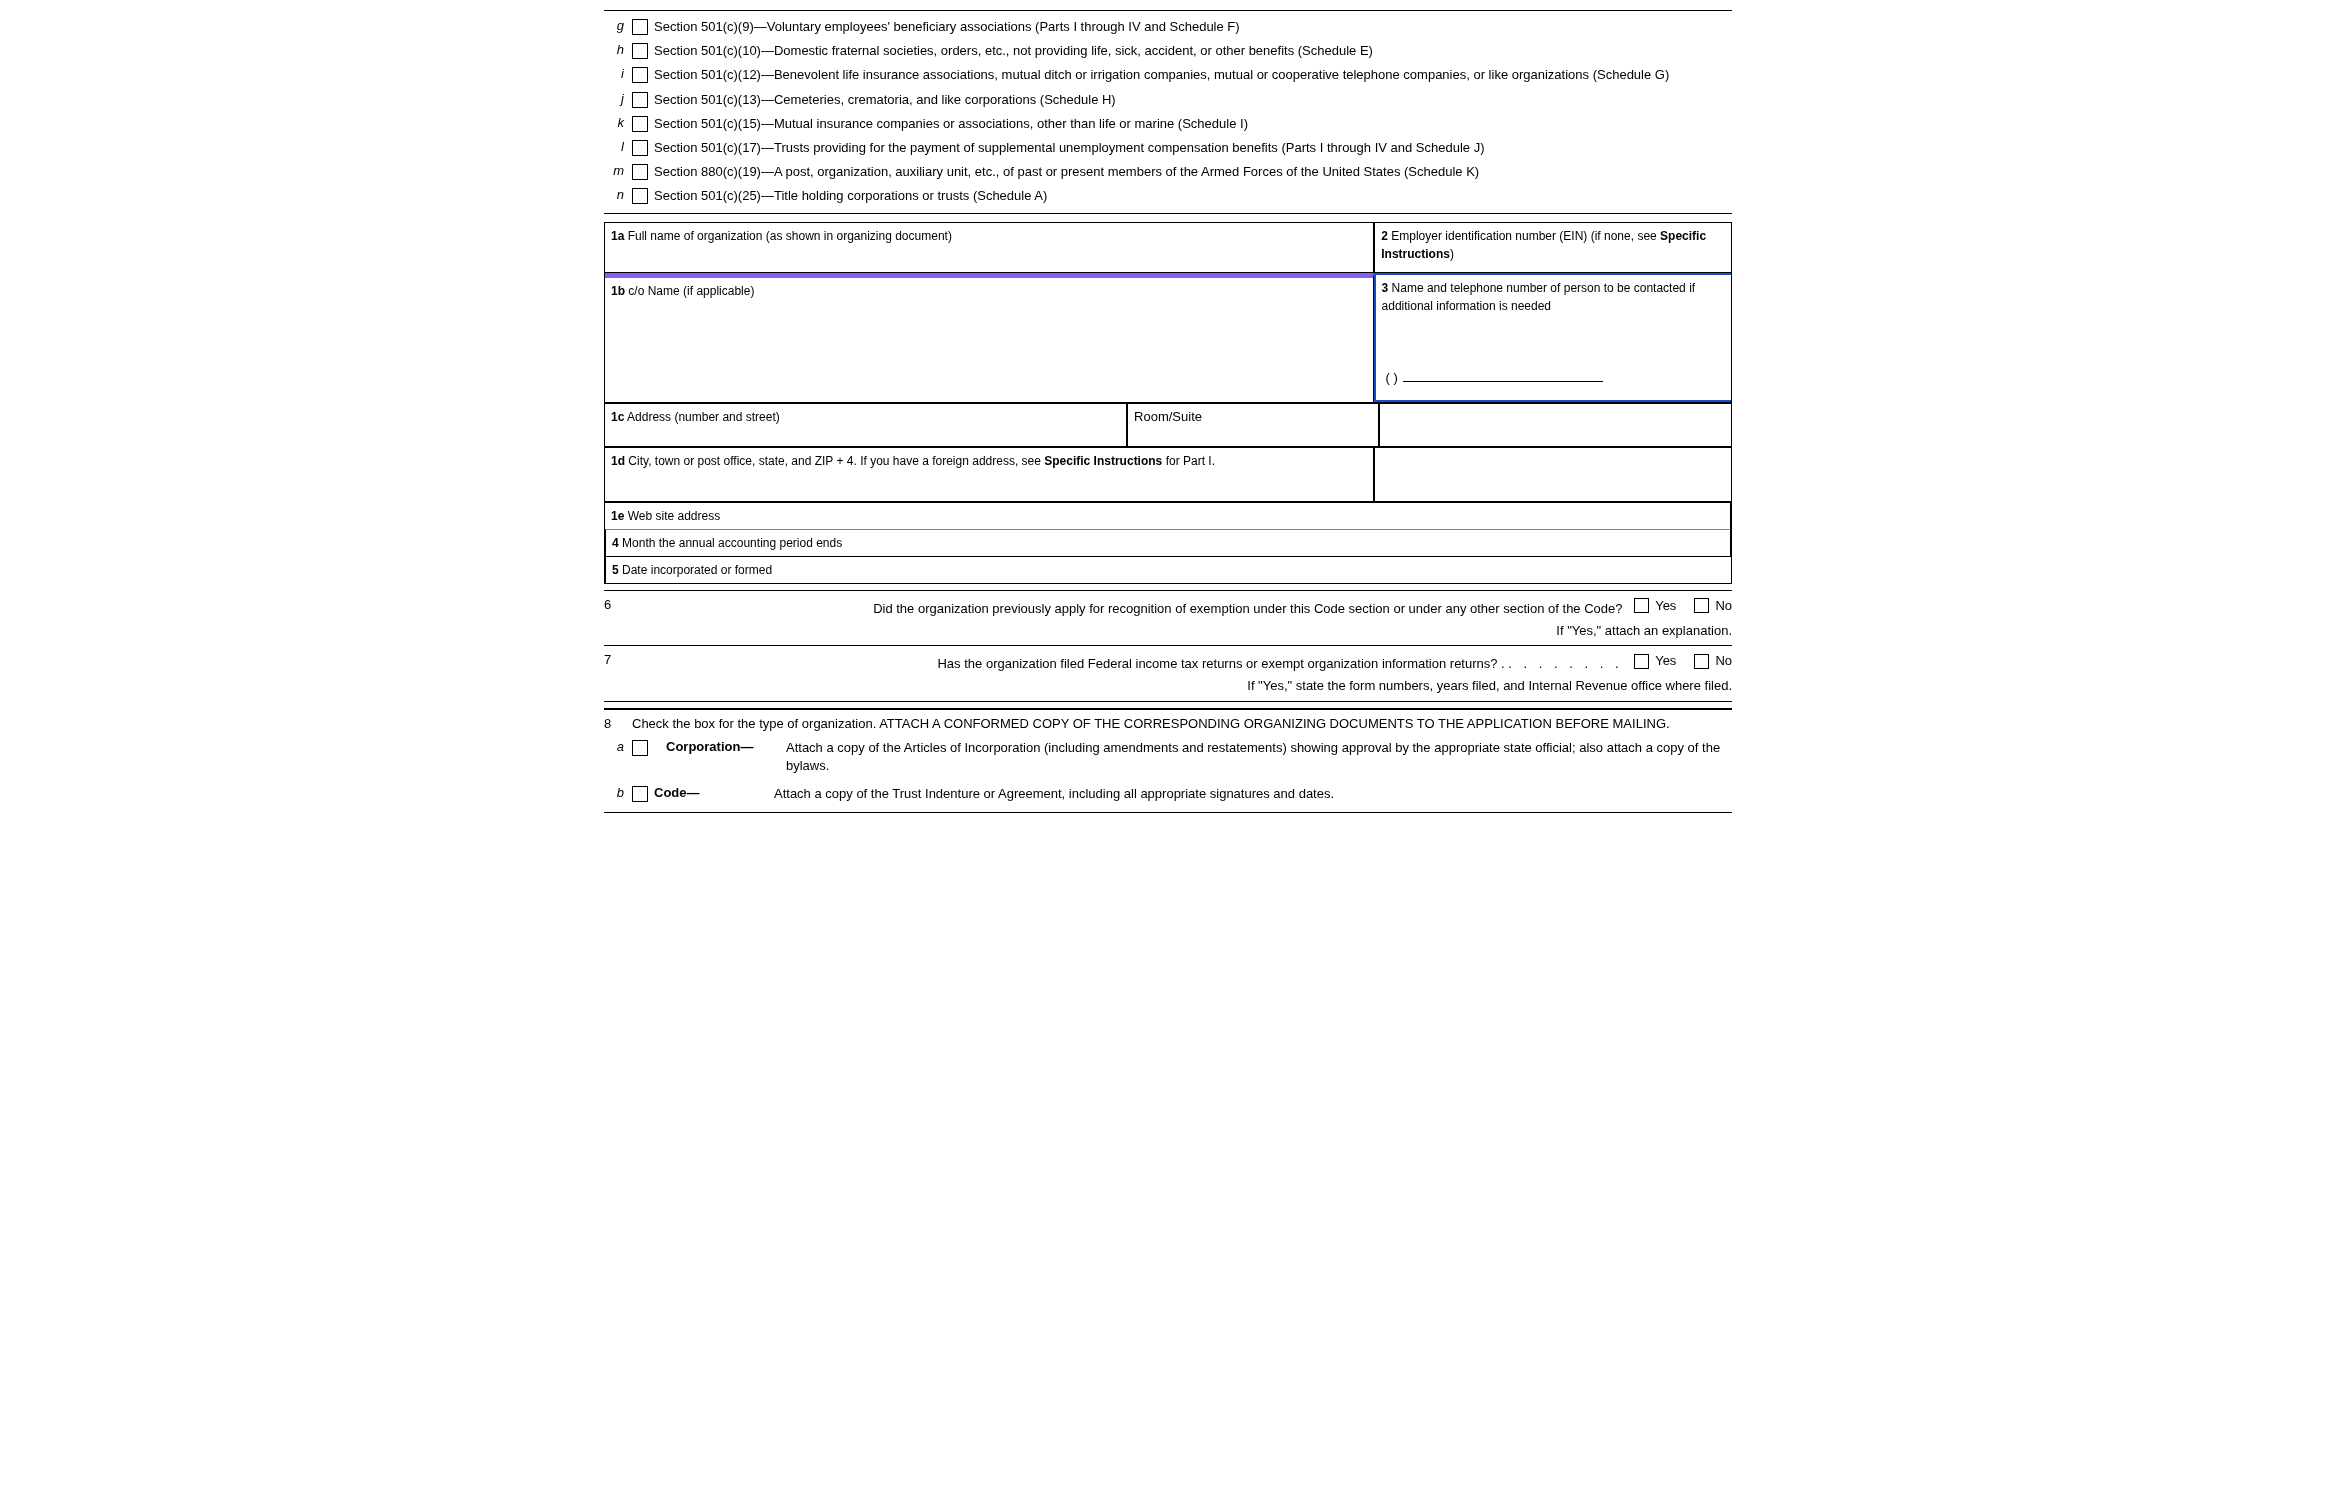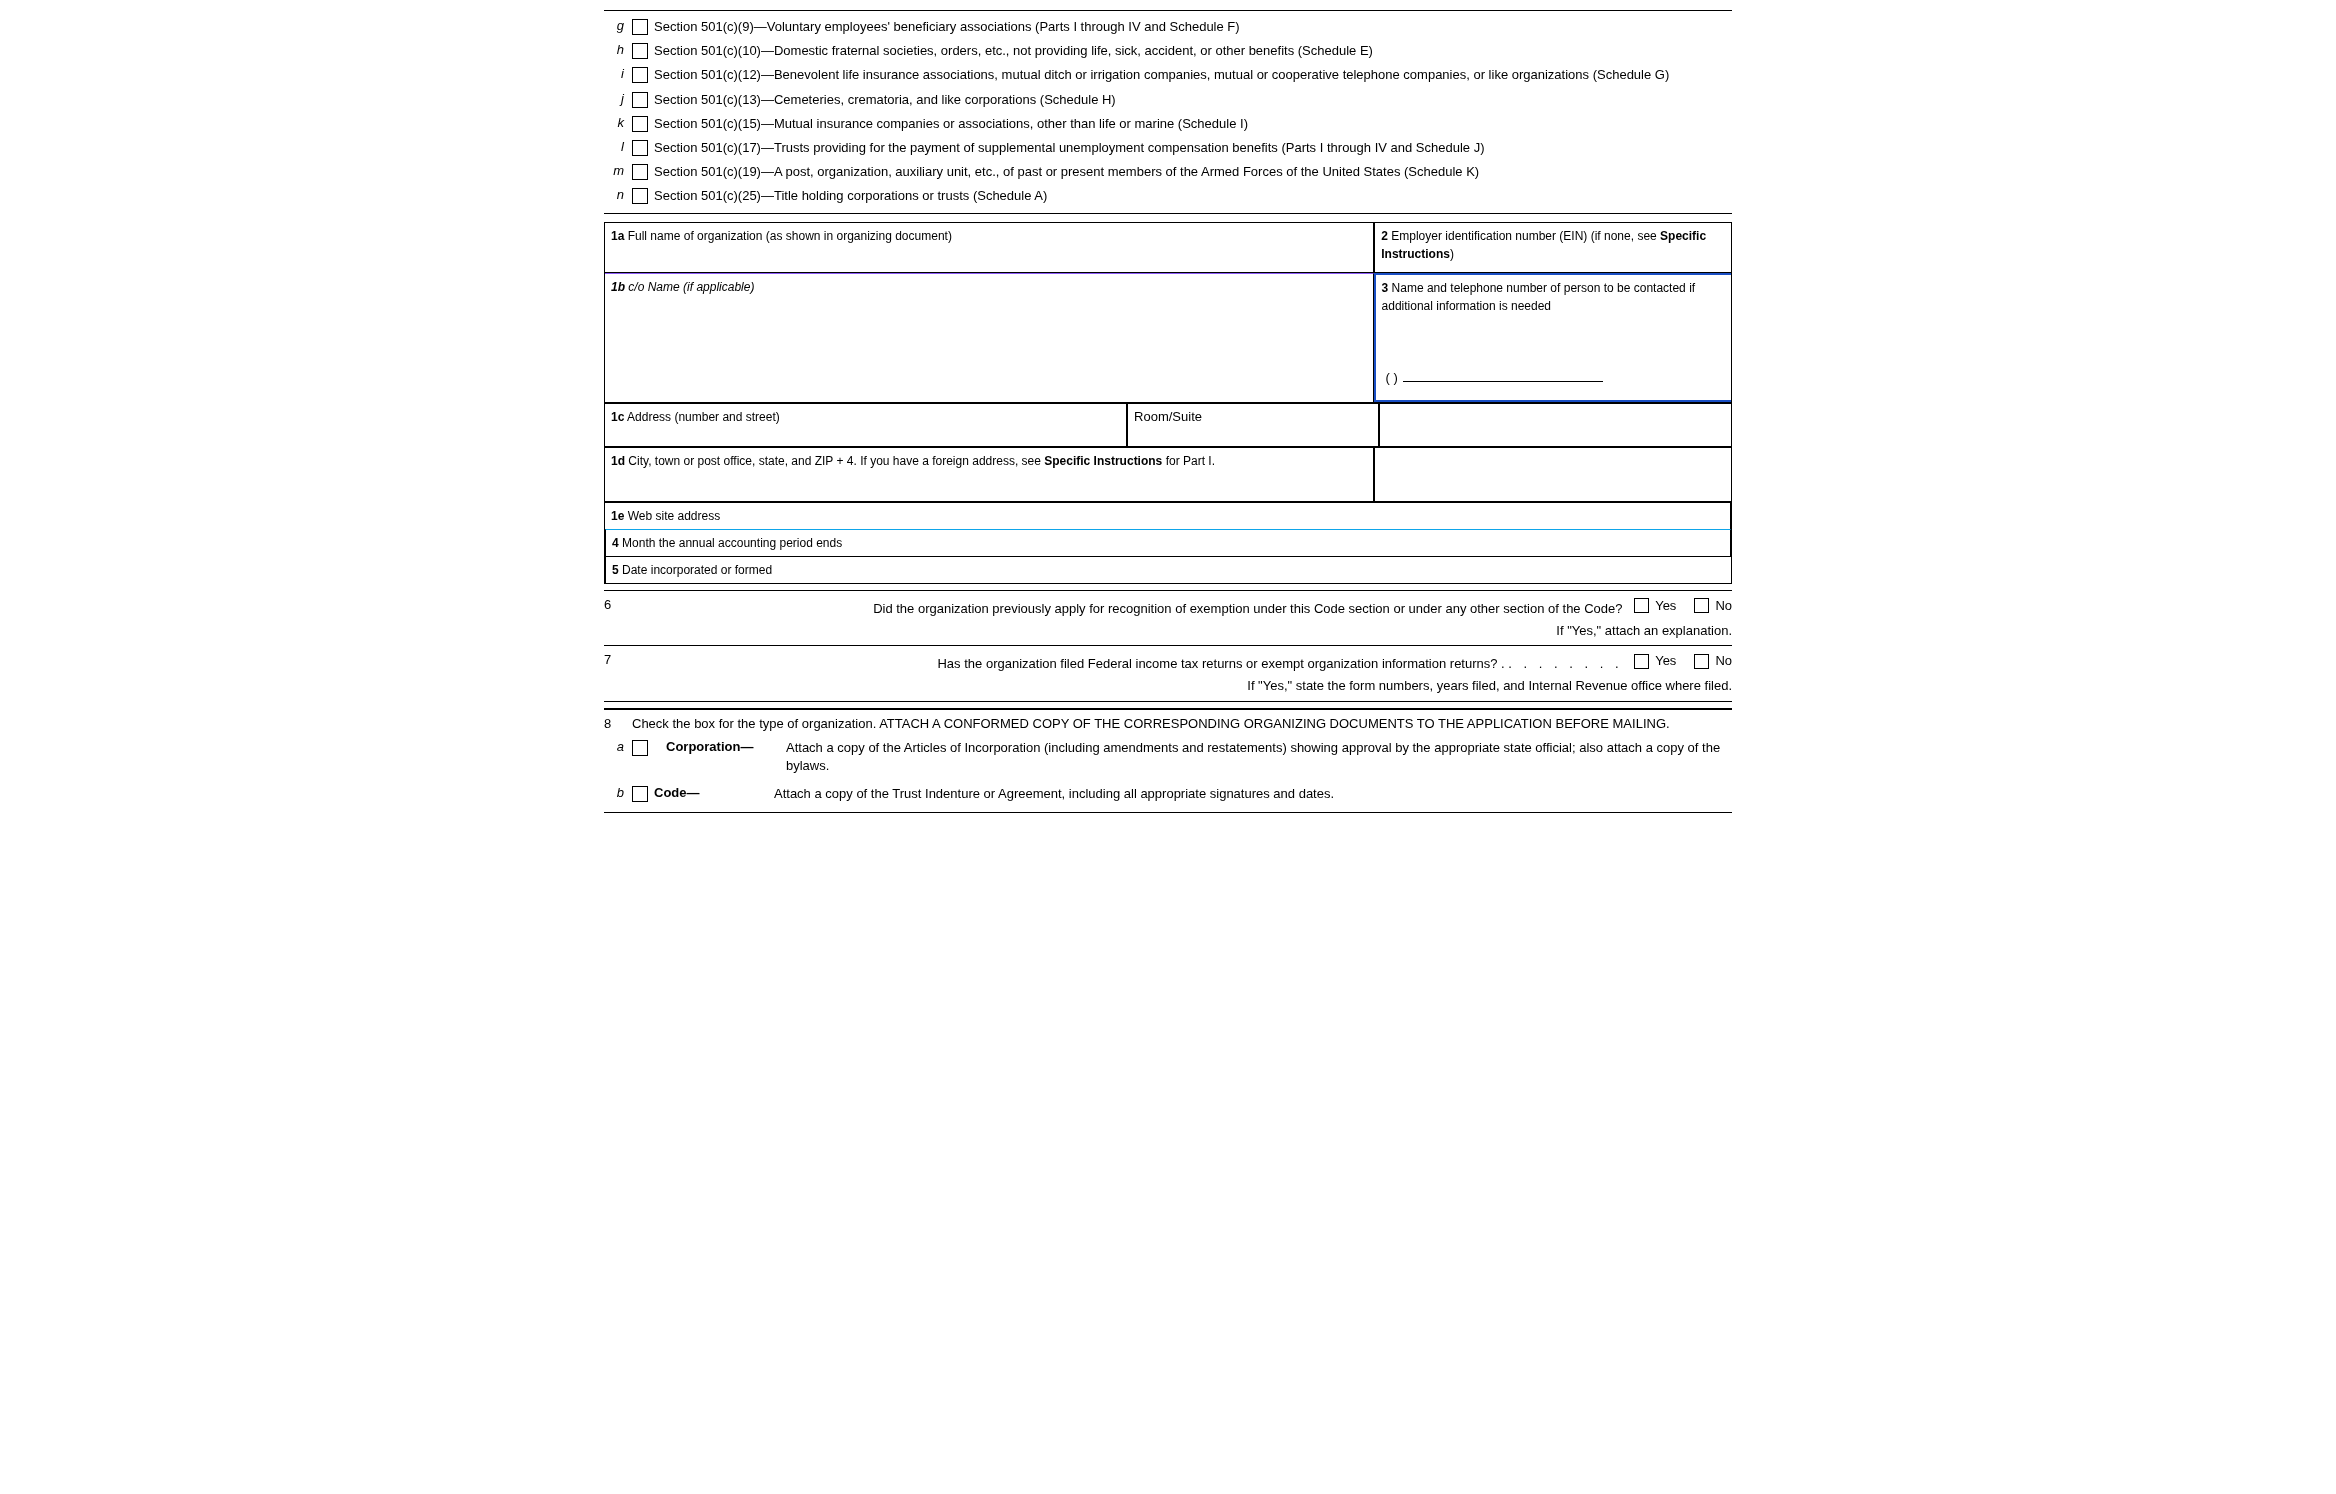--- a/index.html
+++ b/index.html
@@ -159,21 +159,21 @@
       <span class="row-text">Section 501(c)(15)—Mutual insurance companies or associations, other than life or marine (Schedule I)</span>
     </div>
     <div class="checkbox-row">
       <span class="row-letter">l</span>
       <span class="cb"></span>
       <span class="row-text">Section 501(c)(17)—Trusts providing for the payment of supplemental unemployment compensation benefits (Parts I through IV and  Schedule J)</span>
     </div>
     <div class="checkbox-row">
       <span class="row-letter">m</span>
       <span class="cb"></span>
-      <span class="row-text">Section 501(c)(19)—A post, organization, auxiliary unit, etc., of past or present members of the Armed Forces of the United States (Schedule K)</span>
+      <span class="row-text">Section 880(c)(19)—A post, organization, auxiliary unit, etc., of past or present members of the Armed Forces of the United States (Schedule K)</span>
     </div>
     <div class="checkbox-row">
       <span class="row-letter">n</span>
       <span class="cb"></span>
       <span class="row-text">Section 501(c)(25)—Title holding corporations or trusts (Schedule A)</span>
     </div>
   </div>
 
   <div style="margin-top: 8px; border: 1px solid #000;">
 
@@ -184,21 +184,21 @@
         </span>
       </div>
       <div class="cell" style="flex: 1; border-left: 1px solid #000;">
         <span class="cell-label">
           <strong>2</strong> <span>Employer identification number (EIN) (if none, see </span><strong>Specific Instructions</strong><span>)</span>
         </span>
       </div>
     </div>
 
     <div class="grid-row" style="min-height: 130px;">
-      <div class="cell" style="flex: 2.2; border-top: 1px solid #8b5cf6; font-style: italic;">
+      <div class="cell" style="flex: 2.2; border-top: 5px solid #8b5cf6;">
         <span class="cell-label">
           <strong>1b</strong> <span>c/o Name (if applicable)</span>
         </span>
       </div>
       <div class="cell highlighted-cell" style="flex: 1; position: relative;">
         <span class="cell-label">
           <strong>3</strong> <span>Name and telephone number of person to be contacted if additional information is needed</span>
         </span>
         <div style="position: absolute; bottom: 12px; left: 10px;">
           <span>(          )</span>

